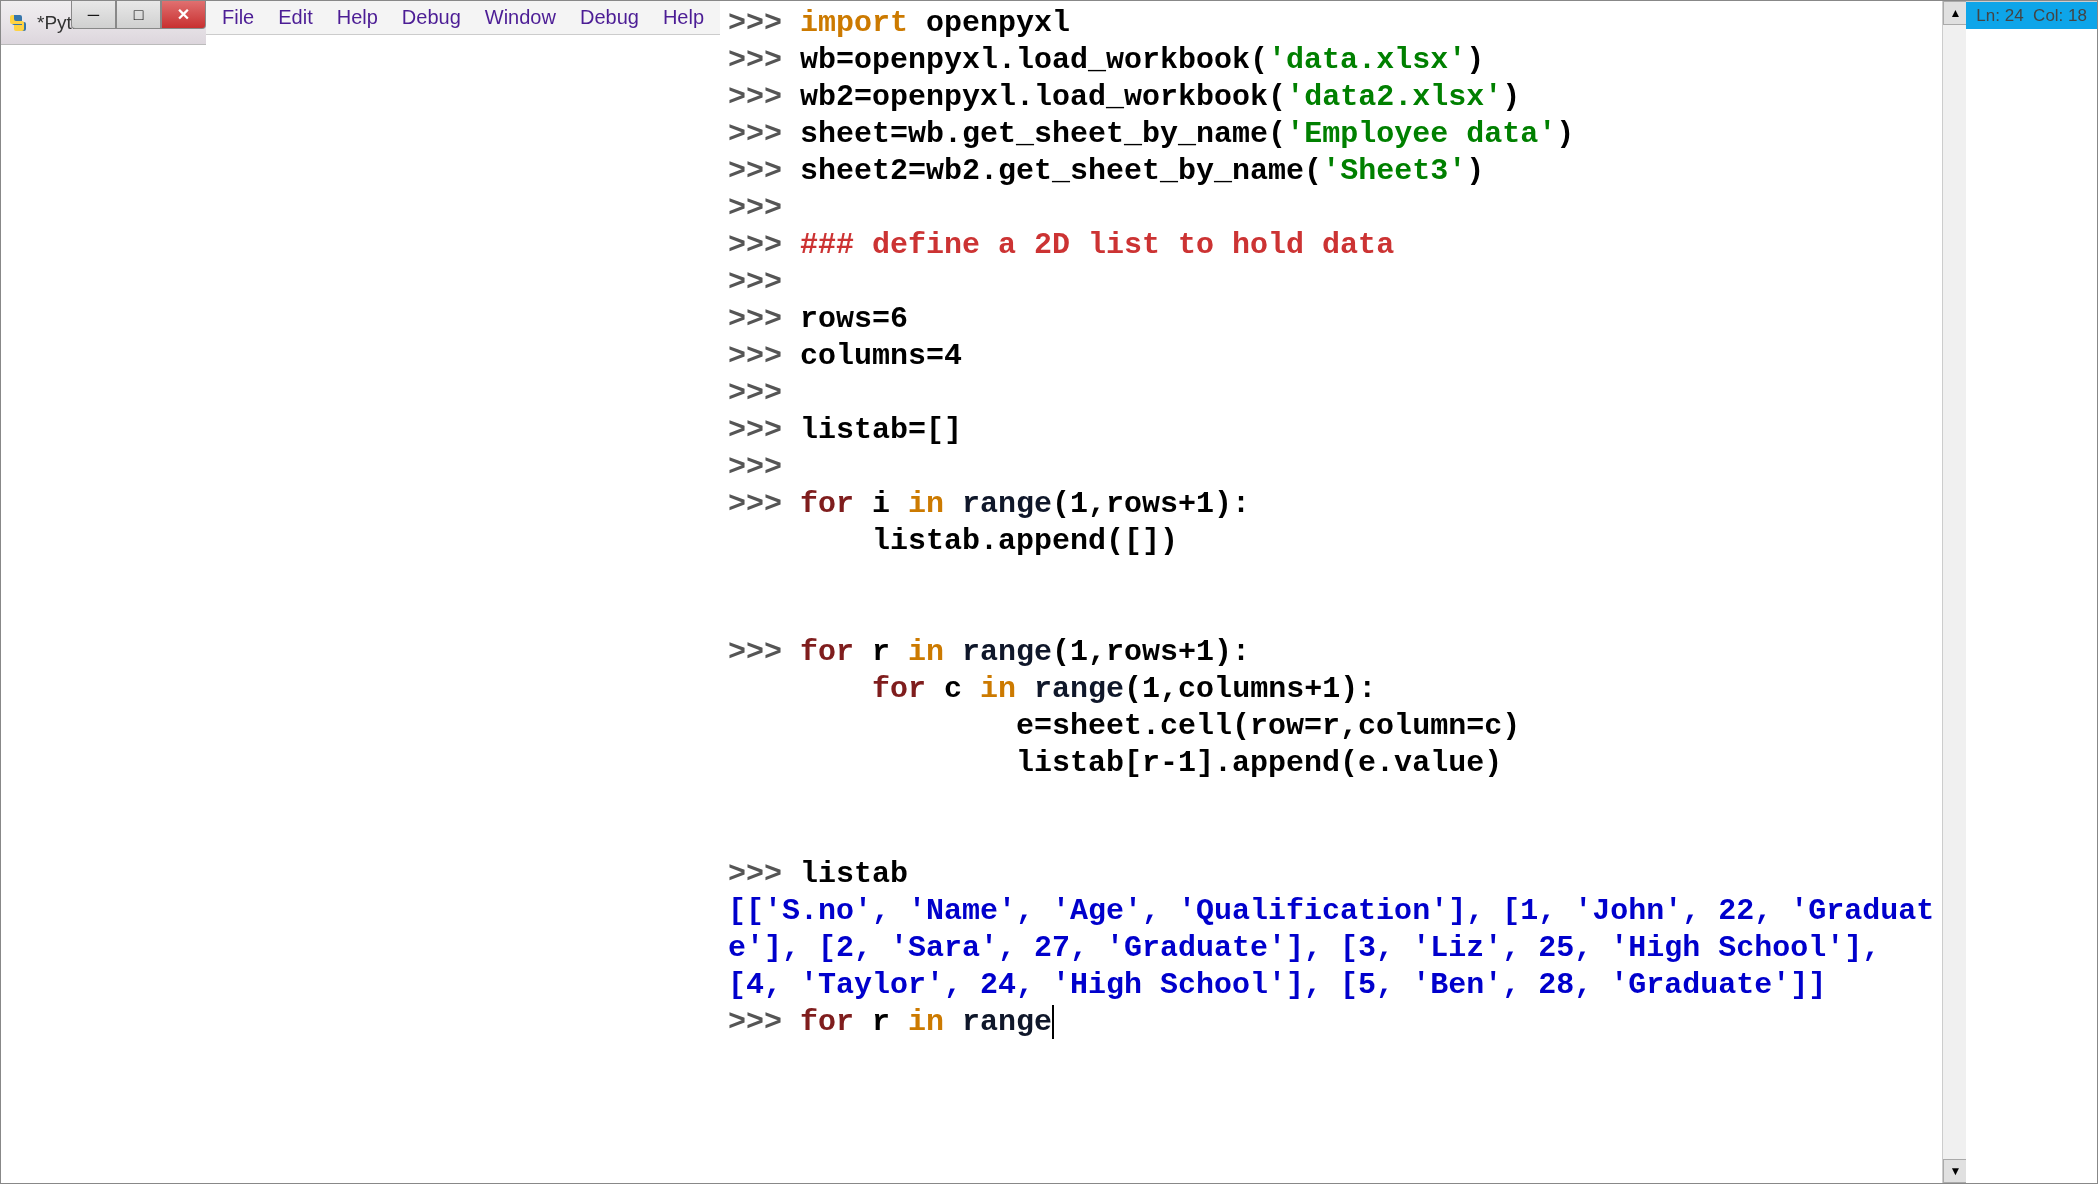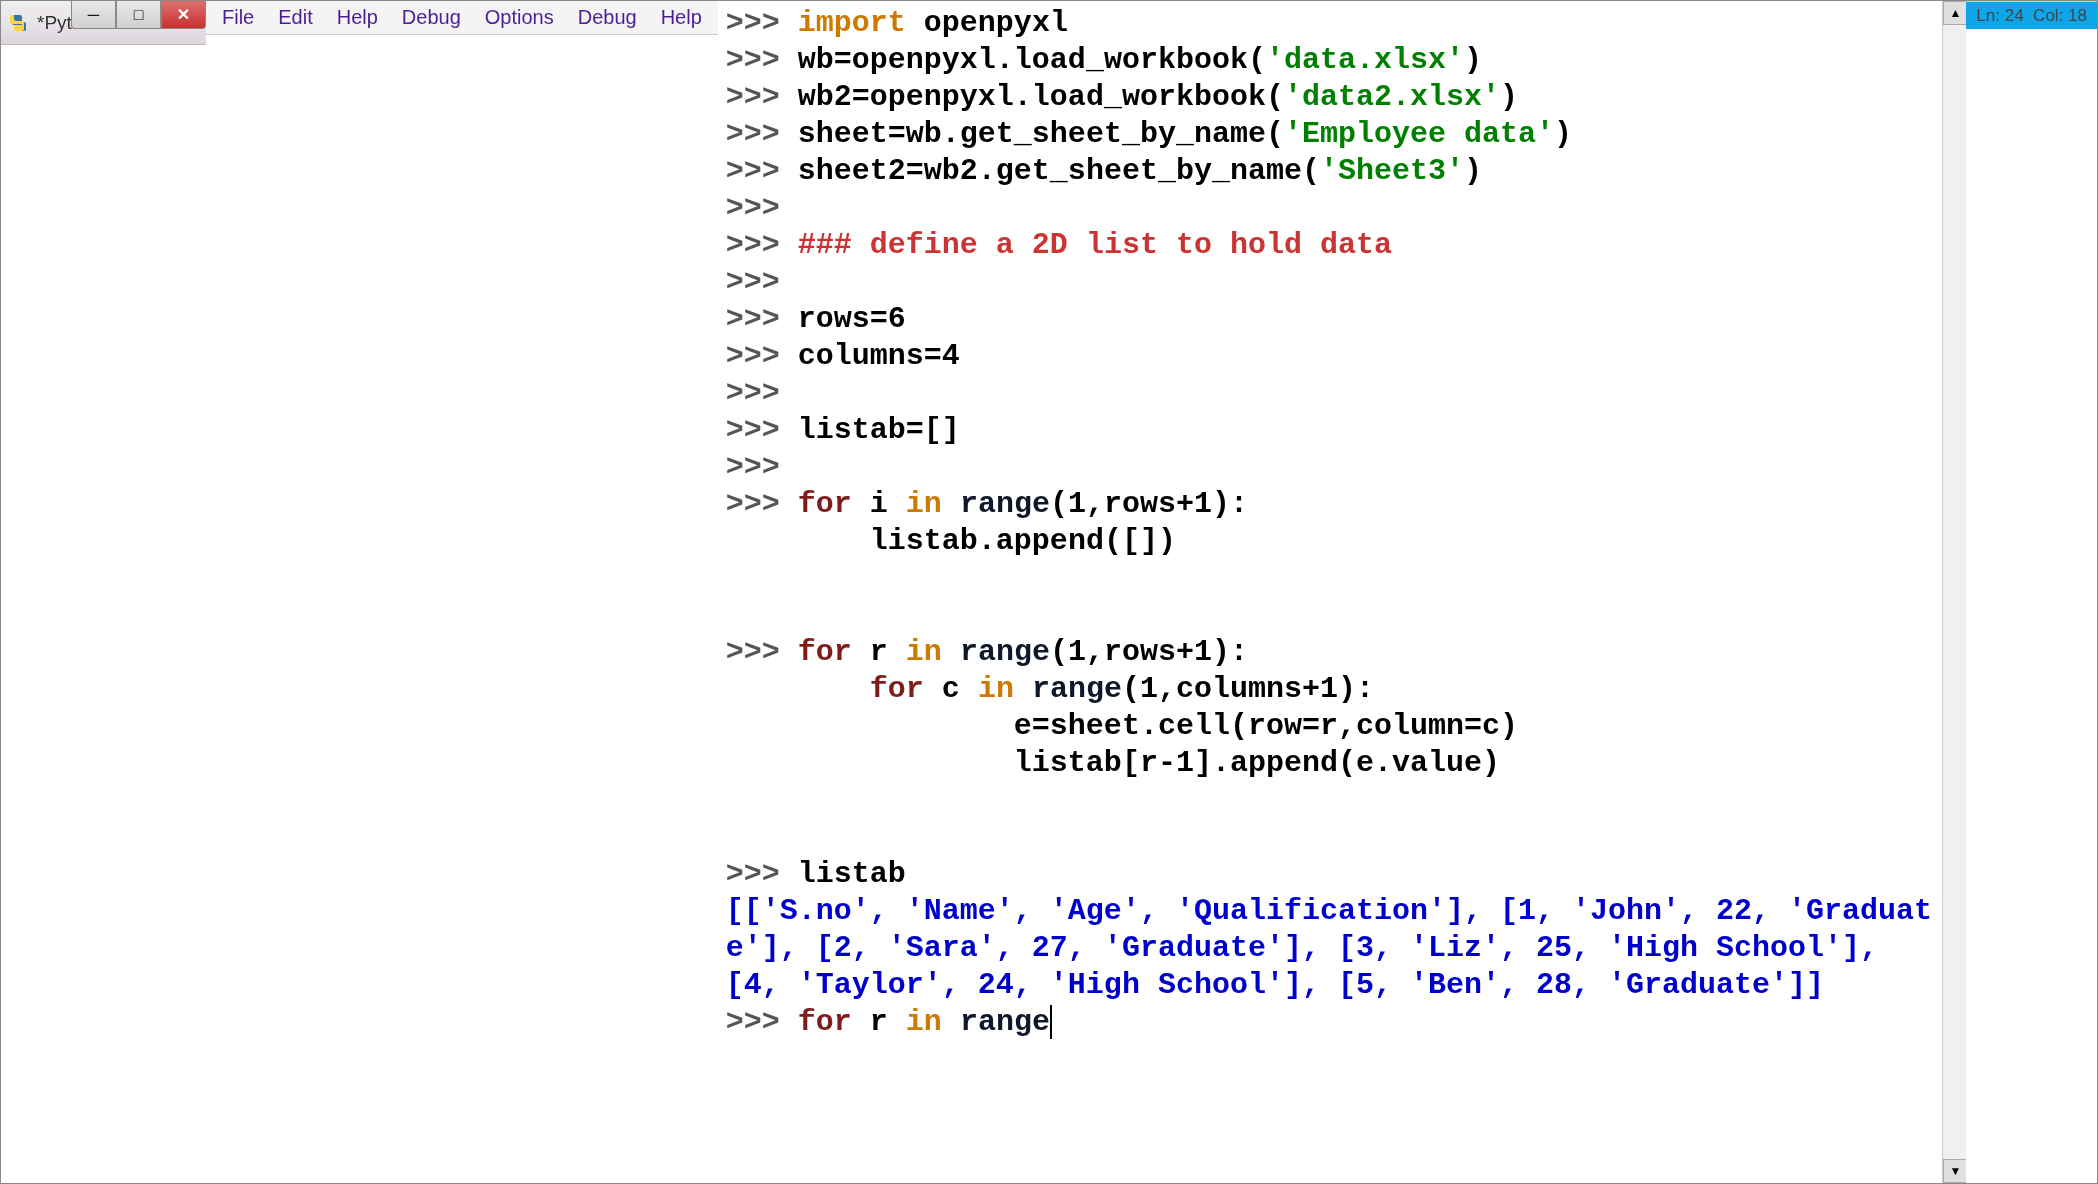--- a/index.html
+++ b/index.html
@@ -139,21 +139,21 @@
       <div class="win-btn maximize">□</div>
       <div class="win-btn close">✕</div>
     </div>
   </div>
 
   <div class="menubar">
     <span class="menu-item">File</span>
     <span class="menu-item">Edit</span>
     <span class="menu-item">Help</span>
     <span class="menu-item">Debug</span>
-    <span class="menu-item">Options</span>
+    <span class="menu-item">Window</span>
     <span class="menu-item">Debug</span>
     <span class="menu-item">Help</span>
   </div>
 
   <div class="editor-wrap">
     <div class="editor" id="editor"><div><span class="prompt">&gt;&gt;&gt; </span><span class="kw-import">import </span><span>openpyxl</span></div><div><span class="prompt">&gt;&gt;&gt; </span><span>wb=openpyxl.load_workbook(</span><span class="str">'data.xlsx'</span><span>)</span></div><div><span class="prompt">&gt;&gt;&gt; </span><span>wb2=openpyxl.load_workbook(</span><span class="str">'data2.xlsx'</span><span>)</span></div><div><span class="prompt">&gt;&gt;&gt; </span><span>sheet=wb.get_sheet_by_name(</span><span class="str">'Employee data'</span><span>)</span></div><div><span class="prompt">&gt;&gt;&gt; </span><span>sheet2=wb2.get_sheet_by_name(</span><span class="str">'Sheet3'</span><span>)</span></div><div><span class="prompt">&gt;&gt;&gt; </span></div><div><span class="prompt">&gt;&gt;&gt; </span><span class="comment">### define a 2D list to hold data</span></div><div><span class="prompt">&gt;&gt;&gt; </span></div><div><span class="prompt">&gt;&gt;&gt; </span><span>rows=6</span></div><div><span class="prompt">&gt;&gt;&gt; </span><span>columns=4</span></div><div><span class="prompt">&gt;&gt;&gt; </span></div><div><span class="prompt">&gt;&gt;&gt; </span><span>listab=[]</span></div><div><span class="prompt">&gt;&gt;&gt; </span></div><div><span class="prompt">&gt;&gt;&gt; </span><span class="kw-for">for </span><span>i </span><span class="kw-in">in </span><span class="kw-range">range</span><span>(1,rows+1):</span></div><div><span>        listab.append([])</span></div><div>&nbsp;</div><div><span>        </span></div><div><span class="prompt">&gt;&gt;&gt; </span><span class="kw-for">for </span><span>r </span><span class="kw-in">in </span><span class="kw-range">range</span><span>(1,rows+1):</span></div><div><span>        </span><span class="kw-for">for </span><span>c </span><span class="kw-in">in </span><span class="kw-range">range</span><span>(1,columns+1):</span></div><div><span>                e=sheet.cell(row=r,column=c)</span></div><div><span>                listab[r-1].append(e.value)</span></div><div>&nbsp;</div><div><span>                </span></div><div><span class="prompt">&gt;&gt;&gt; </span><span>listab</span></div><div><span class="output">[['S.no', 'Name', 'Age', 'Qualification'], [1, 'John', 22, 'Graduate'], [2, 'Sara', 27, 'Graduate'], [3, 'Liz', 25, 'High School'], [4, 'Taylor', 24, 'High School'], [5, 'Ben', 28, 'Graduate']]</span></div><div><span class="prompt">&gt;&gt;&gt; </span><span class="kw-for">for </span><span>r </span><span class="kw-in">in </span><span class="kw-range">range</span><span class="cursor"></span></div></div>
     <div class="scrollbar-v">
       <div class="scroll-arrow up">▲</div>
       <div class="scroll-arrow down">▼</div>
     </div>

